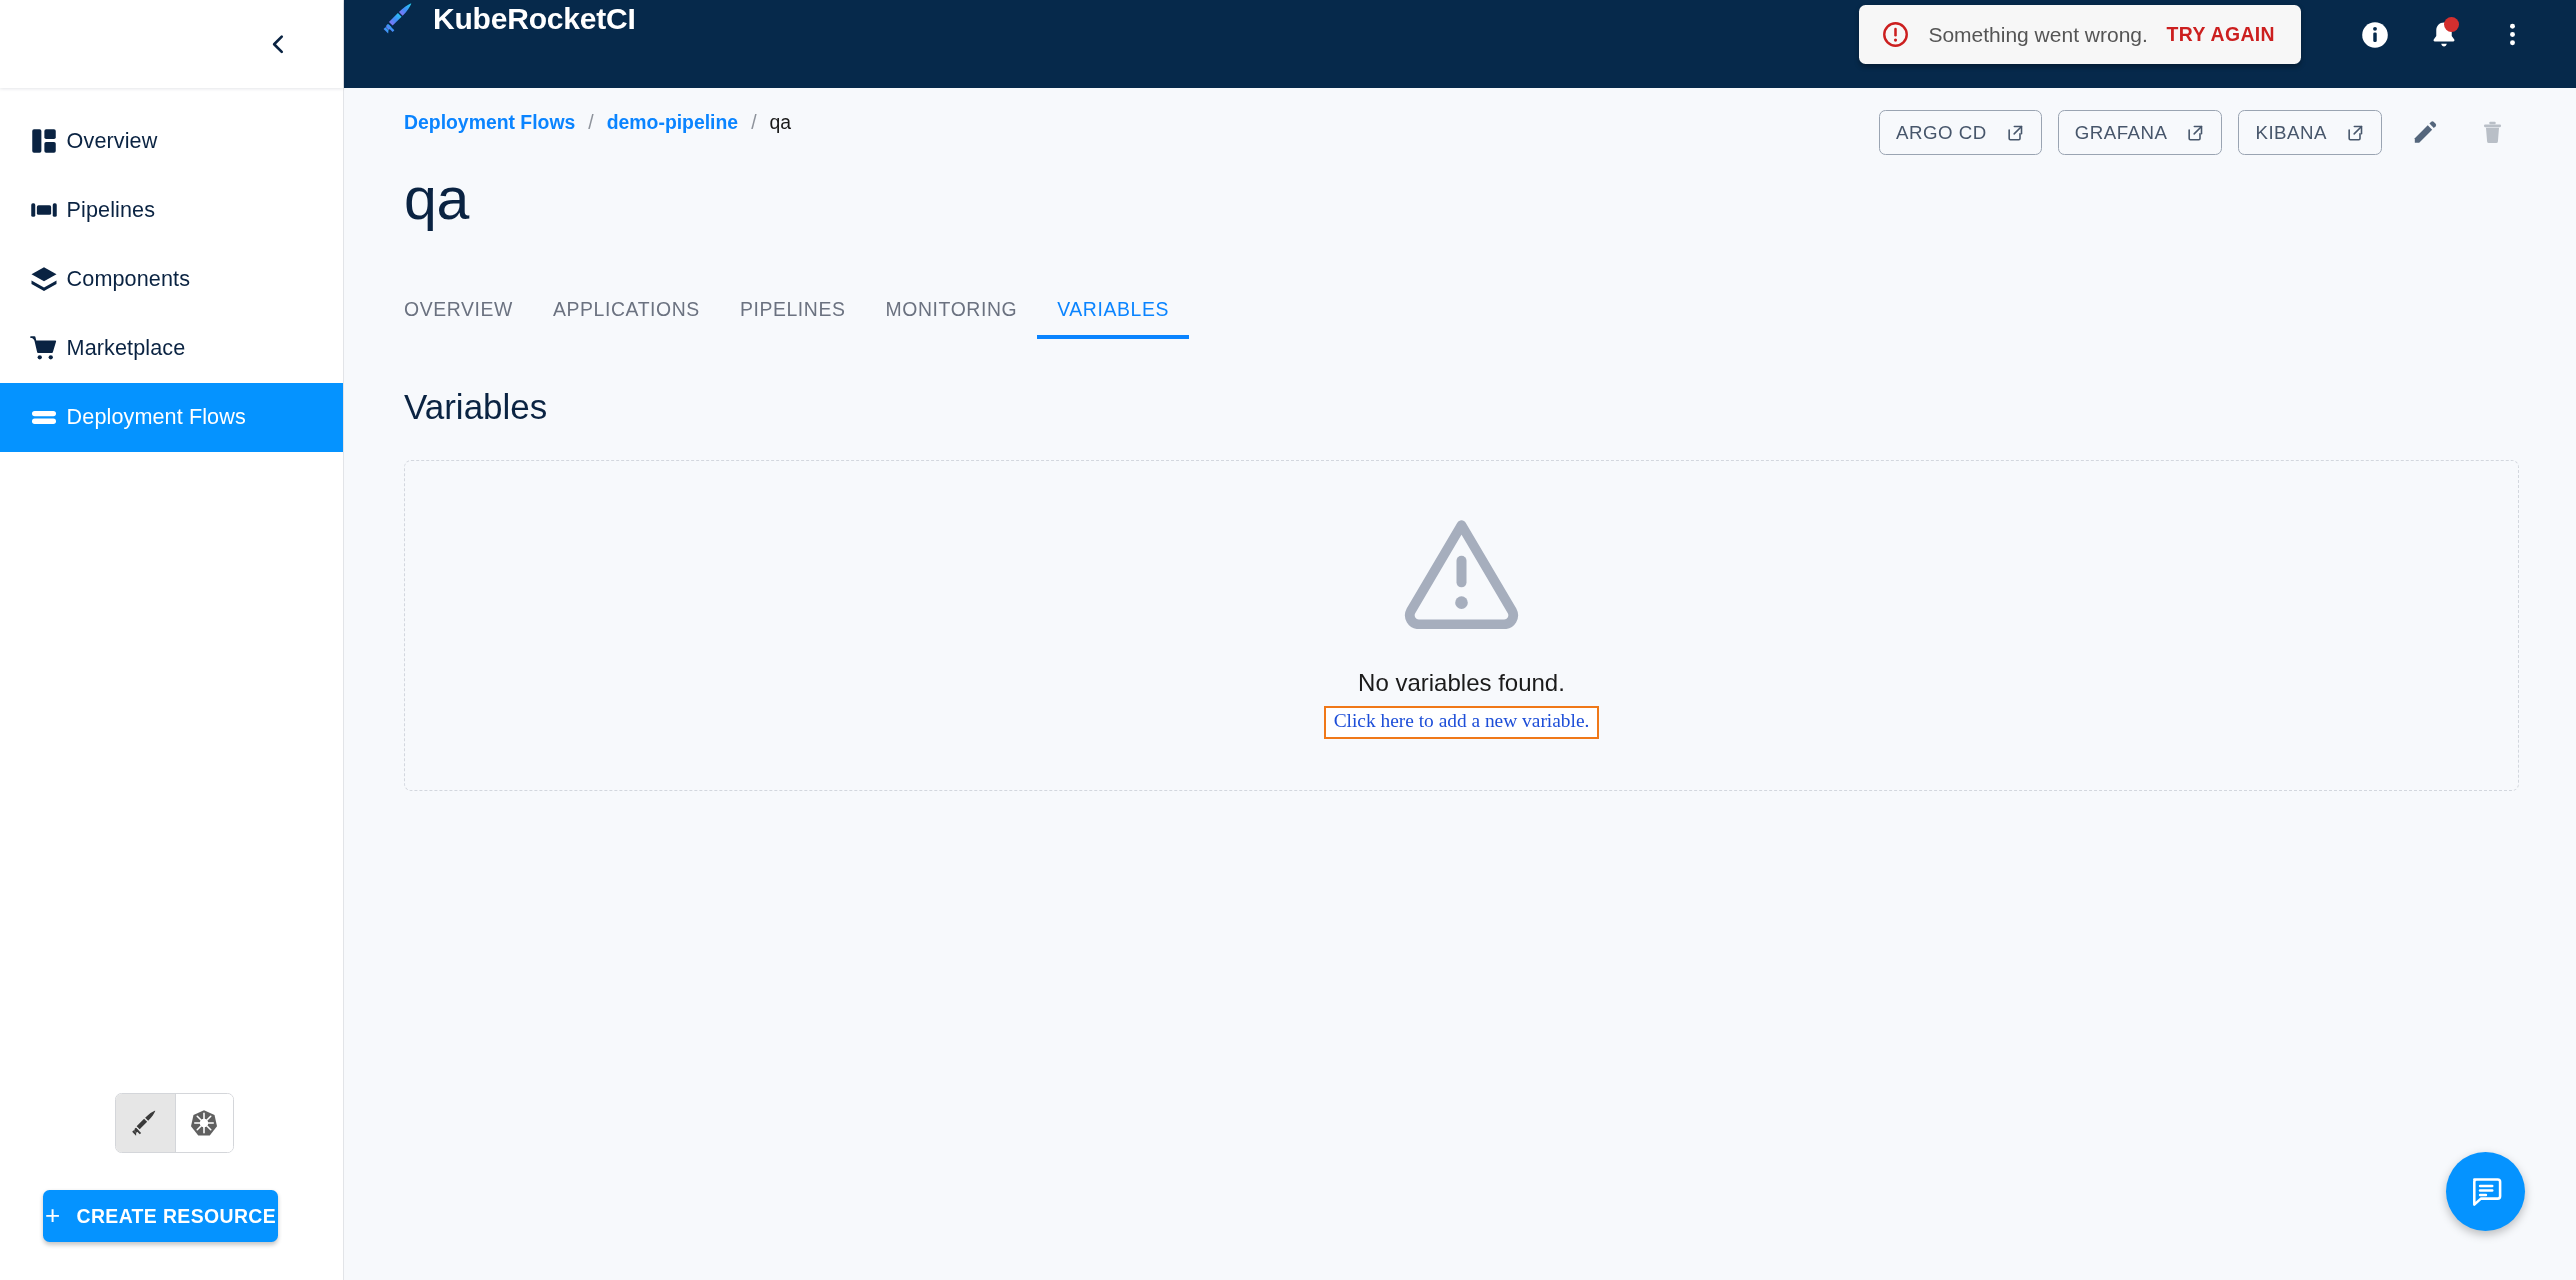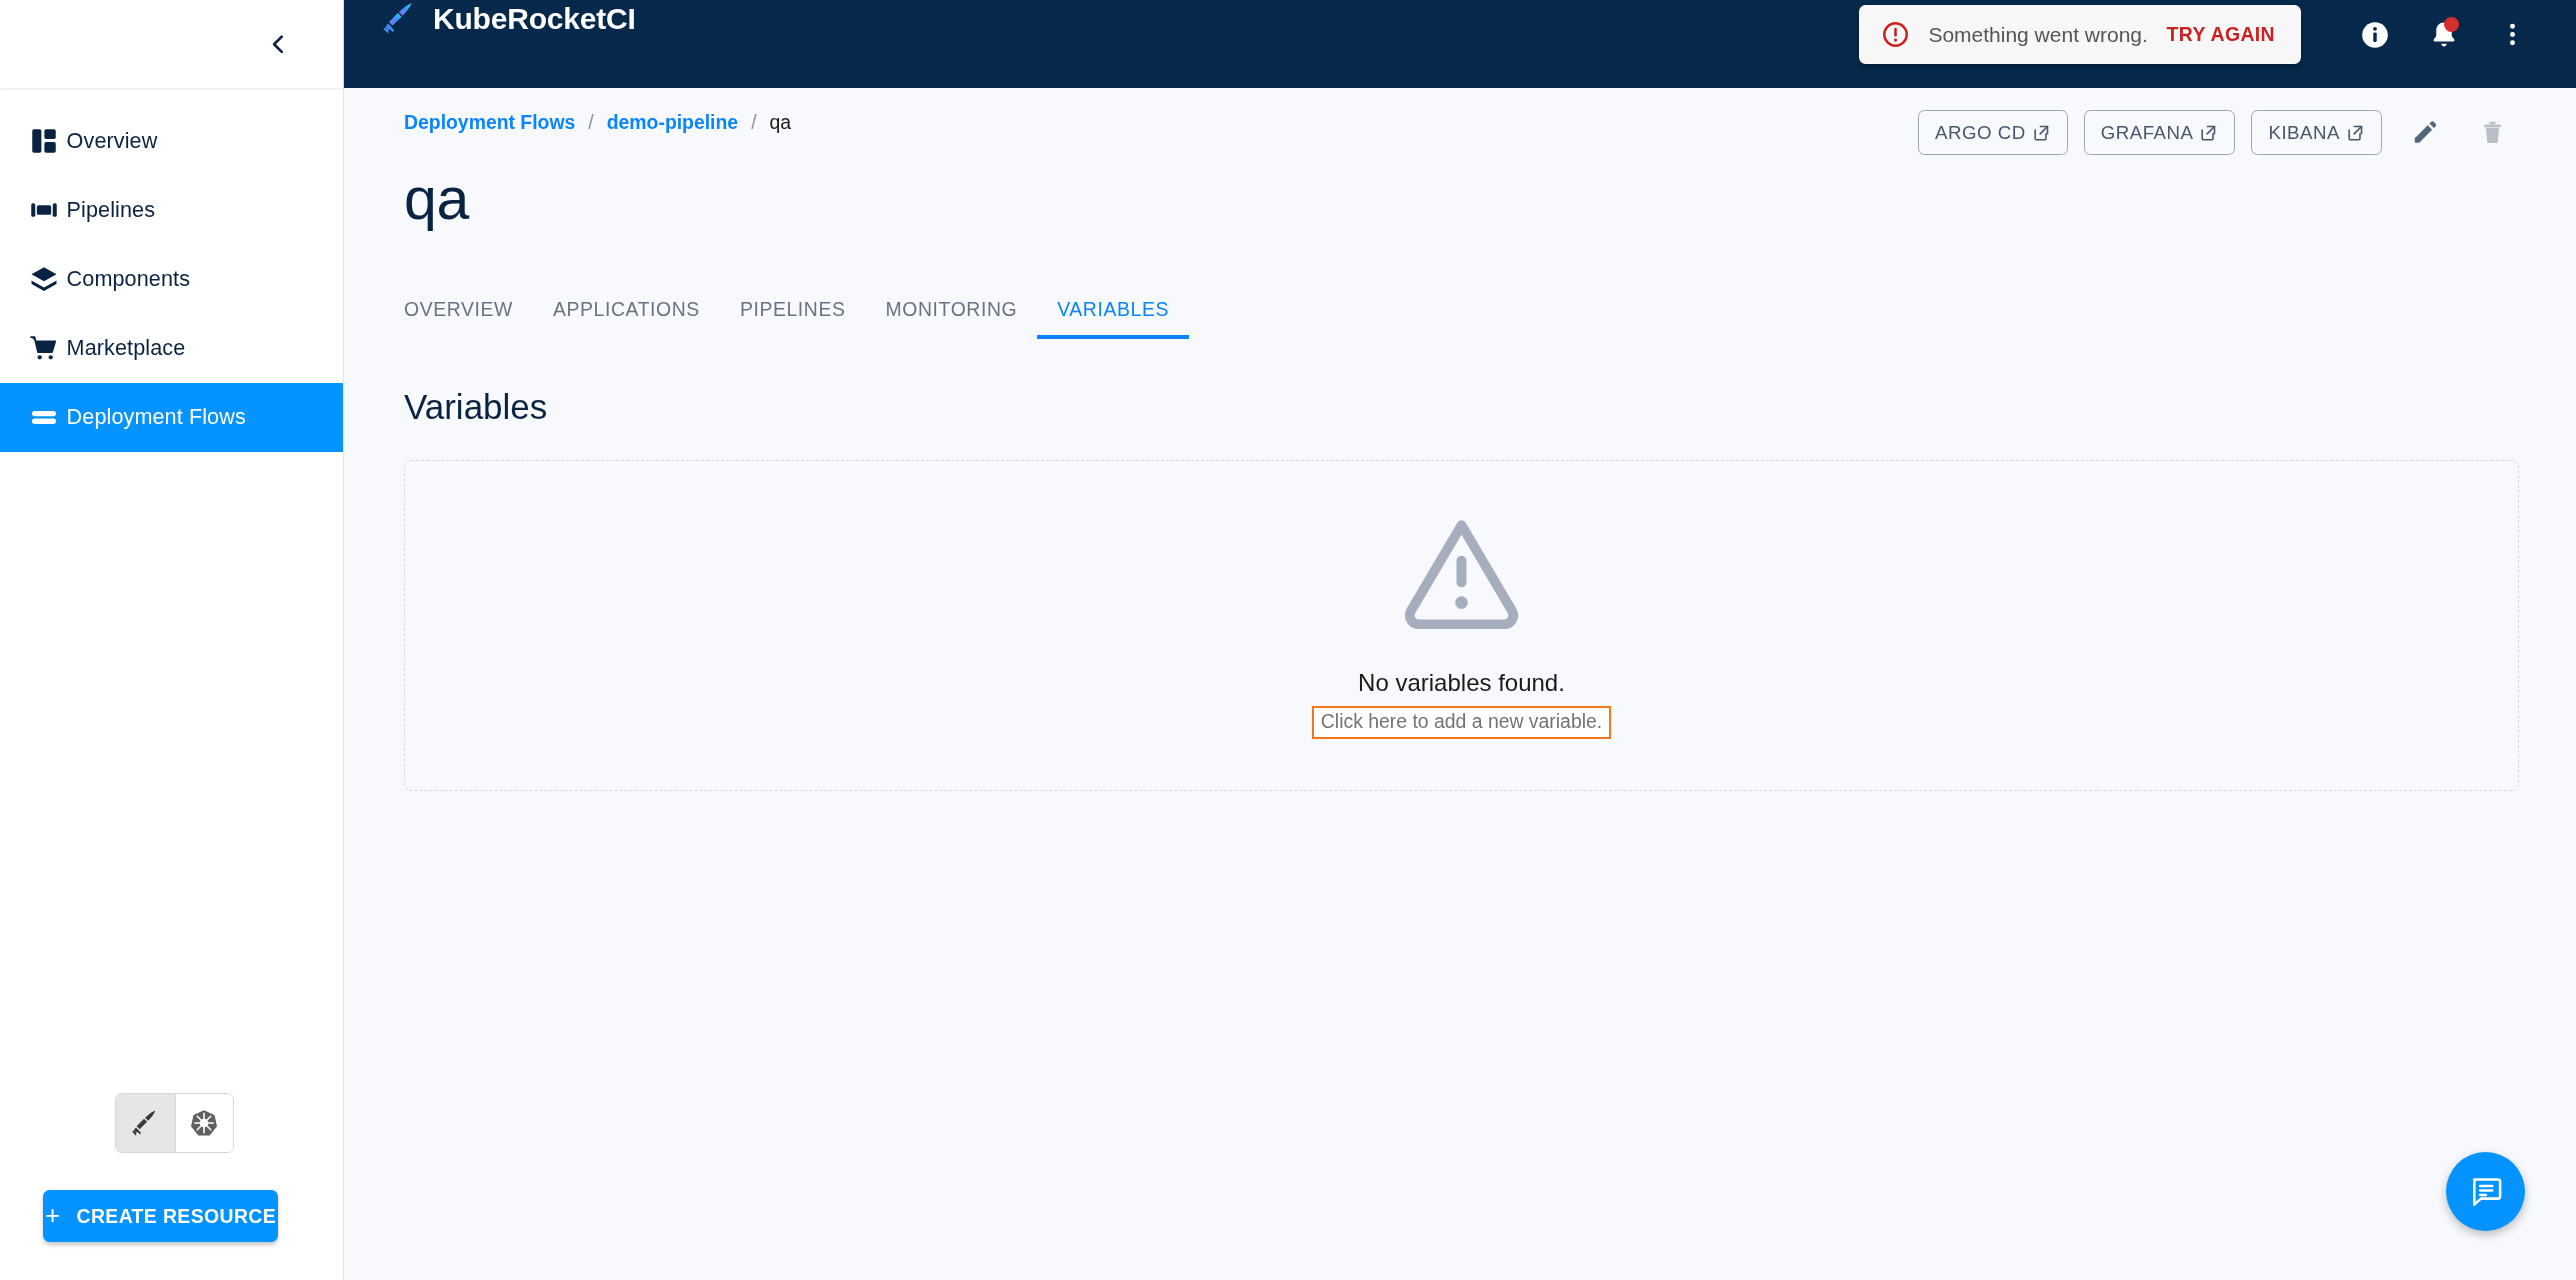--- a/index.html
+++ b/index.html
@@ -171,21 +171,21 @@
   }
   .link-btn {
     height: 45px;
     border: 0.7px solid #9aa4b2;
     border-radius: 6.5px;
     background: transparent;
     color: #47566b;
     font-size: 18.7px;
     font-weight: 400;
     letter-spacing: 0.5px;
-    display: flex; align-items: center; gap: 5px;
+    display: flex; align-items: center; gap: 18px;
     padding: 0 16px;
     cursor: pointer;
     font-family: inherit;
     white-space: nowrap;
   }
   .icon-action-btn {
     width: 52px; height: 52px;
     display: flex; align-items: center; justify-content: center;
     background: none; border: none; cursor: pointer;
     border-radius: 50%;
@@ -249,27 +249,28 @@
   }
   #empty-title {
     margin-top: 40px;
     font-size: 24px;
     color: #1b1b1b;
     font-weight: 400;
   }
   #empty-link {
     margin-top: 9px;
     font-size: 19.4px;
-    color: #737373;
+    color: #1d4ed8;
     background: #ffffff;
     border: 2.9px solid #f07818;
     padding: 2.2px 7.2px 4.3px 7.2px;
     cursor: pointer;
     text-decoration: none;
     display: inline-block;
+    font-family: Liberation Serif, serif;
   }
 
   
   #chat-fab {
     position: absolute;
     right: 51px; bottom: 49px;
     width: 79px; height: 79px;
     border-radius: 50%;
     background: #0593ff;
     display: flex; align-items: center; justify-content: center;

